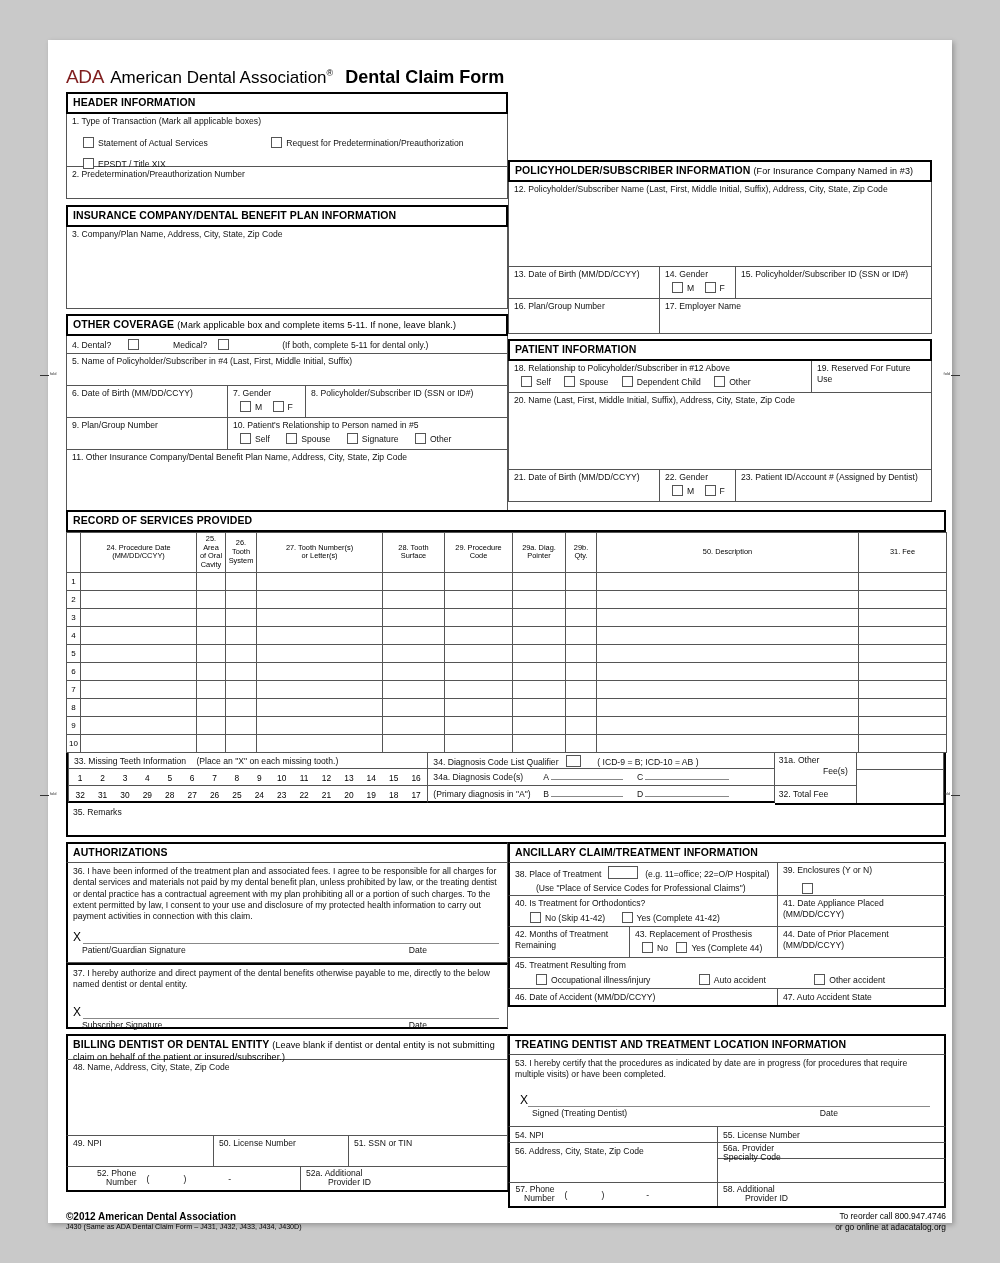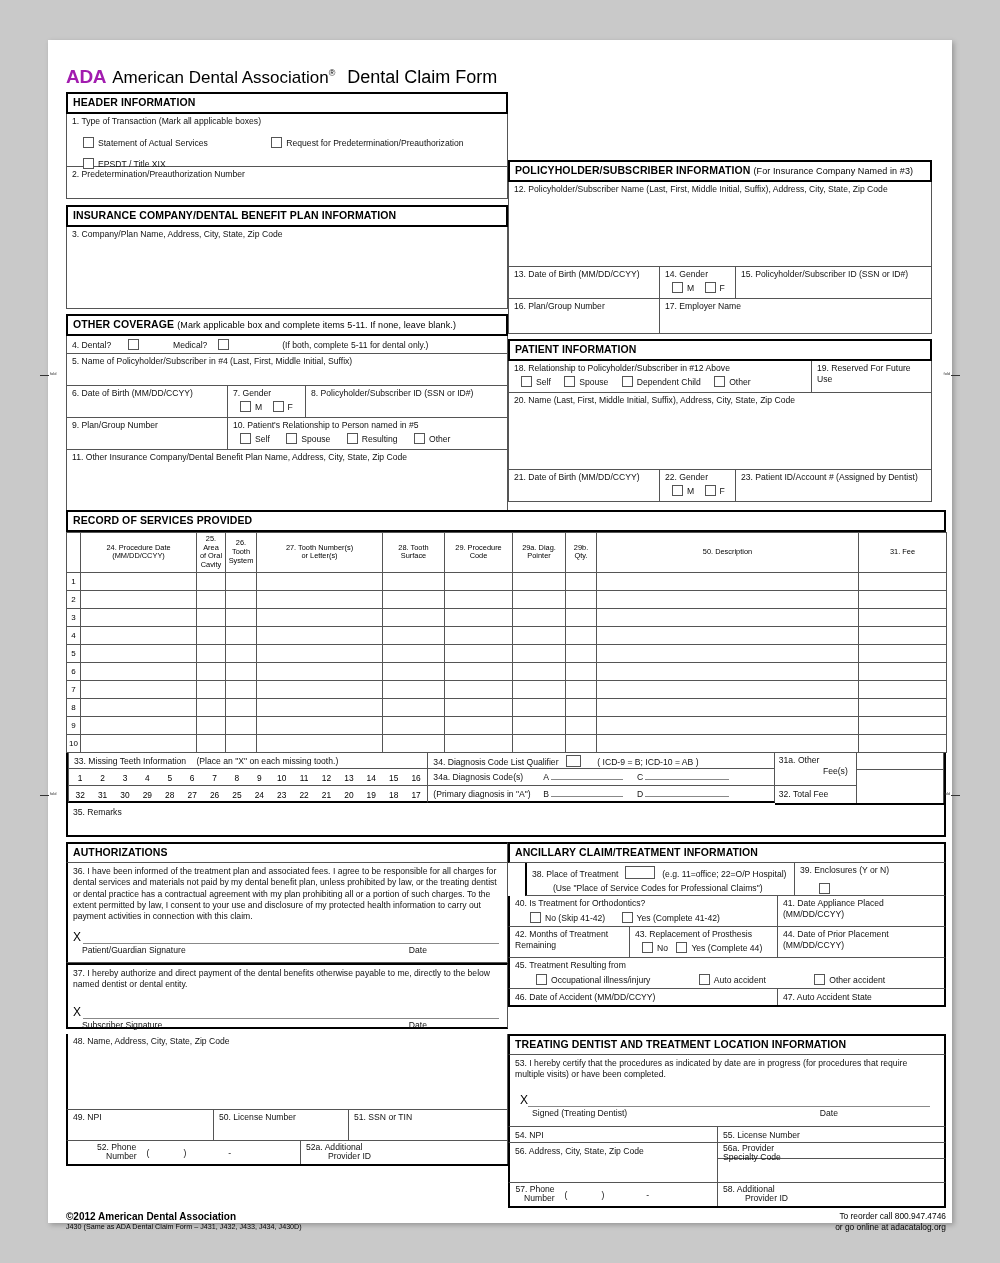--- a/index.html
+++ b/index.html
@@ -12,24 +12,24 @@
   .page{
     position:absolute;left:48px;top:40px;
     width:904px;height:1183px;
     background:#ffffff;
     box-shadow:2px 2px 5px rgba(0,0,0,.25);
   }
   .inner{position:absolute;left:18px;top:22px;width:880px;}
 
   
   .title{height:26px;display:flex;align-items:flex-end;gap:6px;margin-bottom:4px;}
-  .t-ada{font-size:19px;font-weight:bold;letter-spacing:-0.3px;color:#a21caf;}
+  .t-ada{font-size:19px;font-weight:normal;letter-spacing:-0.3px;color:#7f1d1d;}
   .t-assoc{font-size:17px;color:#000;}
   .t-sup{font-size:9px;vertical-align:super;}
-  .t-form{font-size:18px;font-weight:normal;color:#000;margin-left:6px;}
+  .t-form{font-size:18px;font-weight:bold;color:#000;margin-left:6px;}
 
   
   .bx{border:1px solid #555;box-sizing:border-box;position:relative;}
   .bt{border-top:2px solid #000;}
   .bb{border-bottom:2px solid #000;}
   .bl{border-left:2px solid #000;}
   .br{border-right:2px solid #000;}
   .sec-hd{
     font-size:10.5px;font-weight:bold;color:#000;
     padding:2px 4px 16px 5px;box-sizing:border-box;letter-spacing:.1px;
@@ -143,21 +143,21 @@
       </div>
       <div class="row">
         <div class="sb bl" style="width:162px;height:32px;">
           <div class="lbl pad">9. Plan/Group Number</div>
         </div>
         <div class="sb br fill" style="height:32px;border-left:none;">
           <div class="lbl pad">10. Patient's Relationship to Person named in #5</div>
           <div class="lbl" style="padding:2px 0 0 12px;">
             <span><span class="cb"></span><span>Self</span></span>
             <span style="margin-left:14px;"><span class="cb"></span><span>Spouse</span></span>
-            <span style="margin-left:14px;"><span class="cb"></span><span>Resulting</span></span>
+            <span style="margin-left:14px;"><span class="cb"></span><span>Signature</span></span>
             <span style="margin-left:14px;"><span class="cb"></span><span>Other</span></span>
           </div>
         </div>
       </div>
       <div class="sb bl br bb" style="height:61px;">
         <div class="lbl pad">11. Other Insurance Company/Dental Benefit Plan Name, Address, City, State, Zip Code</div>
       </div>
     </div>
 
     <div id="rightcol">
@@ -531,21 +531,21 @@
         <div class="row lbl" style="padding:1px 8px 0 14px;">
           <span>Subscriber Signature</span>
           <span style="margin-left:auto;margin-right:72px;">Date</span>
         </div>
       </div>
     </div>
 
     <div class="col" style="width:438px;">
       <div class="bx bt bl br sec-hd" style="height:15px;">ANCILLARY CLAIM/TREATMENT INFORMATION</div>
       <div class="row">
-        <div class="bx bl" style="width:270px;height:33px;border-top:none;margin-left:17px;">
+        <div class="bx bl" style="width:270px;height:33px;border-top:none;">
           <div class="lbl" style="padding:3px 0 0 5px;">
             <span>38. Place of Treatment</span>
             <span class="cbw" style="width:30px;height:13px;margin-left:4px;"></span>
             <span style="margin-left:5px;">(e.g. 11=office; 22=O/P Hospital)</span>
           </div>
           <div class="lbl" style="padding:3px 0 0 26px;">(Use "Place of Service Codes for Professional Claims")</div>
         </div>
         <div class="bx br fill" style="height:33px;border-top:none;border-left:none;">
           <div class="lbl pad">39. Enclosures (Y or N)</div>
           <div style="padding:2px 0 0 24px;"><span class="cb"></span></div>
@@ -593,20 +593,24 @@
         <div class="bx br fill" style="height:16px;border-top:none;border-left:none;border-bottom:none;">
           <div class="lbl" style="padding:3px 0 0 5px;">47. Auto Accident State</div>
         </div>
       </div>
     </div>
   </div>
 
   <div class="row" style="margin-top:5px;">
 
     <div class="col" style="width:442px;">
+      <div class="bx bt bl sec-hd" style="height:26px;">
+        <span>BILLING DENTIST OR DENTAL ENTITY</span>
+        <span class="norm">(Leave blank if dentist or dental entity is not submitting claim on behalf of the patient or insured/subscriber.)</span>
+      </div>
       <div class="bx bl" style="height:76px;border-top:none;">
         <div class="lbl pad">48. Name, Address, City, State, Zip Code</div>
       </div>
       <div class="row">
         <div class="bx bl" style="width:148px;height:31px;border-top:none;">
           <div class="lbl pad">49. NPI</div>
         </div>
         <div class="bx" style="width:135px;height:31px;border-top:none;border-left:none;">
           <div class="lbl pad">50. License Number</div>
         </div>

